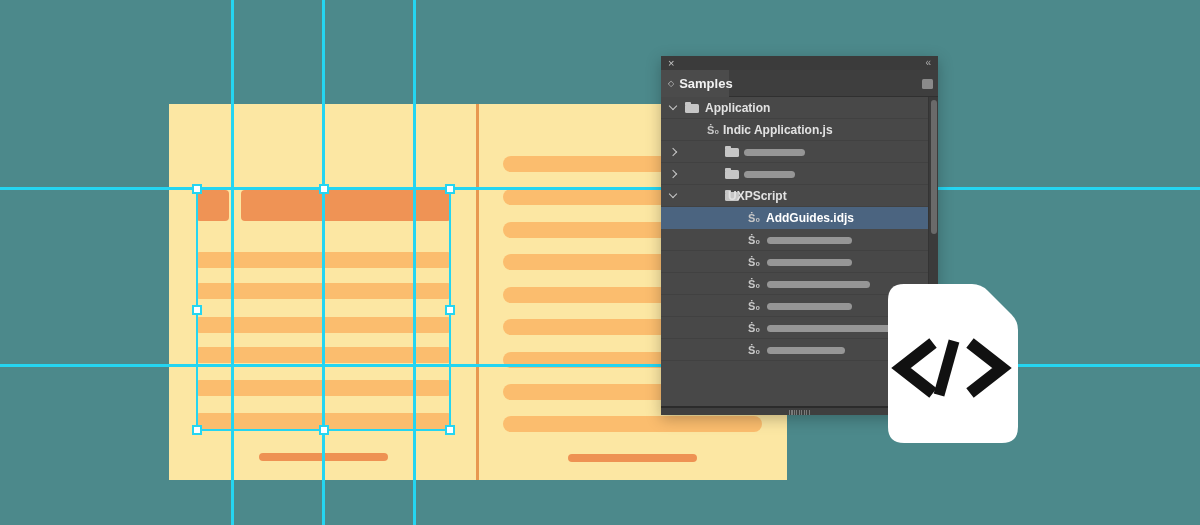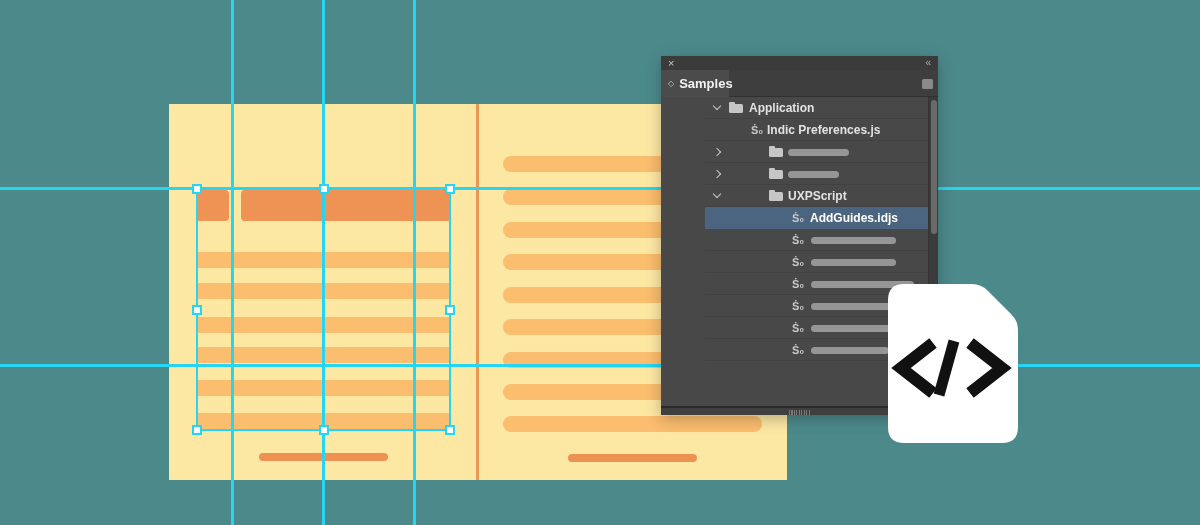--- a/index.html
+++ b/index.html
@@ -24,37 +24,37 @@
   .panel{position:absolute;left:661px;top:56px;width:277px;height:359px;background:#484848;z-index:10;
          box-shadow:0 4px 14px rgba(0,0,0,.25);}
   .topstrip{position:relative;height:14px;background:#3B3B3B;display:flex;align-items:center;justify-content:space-between;padding:0 7px;}
   .topstrip .x{color:#C8C8C8;font-size:11px;line-height:10px;}
   .topstrip .cc{color:#ABABAB;font-size:10px;line-height:10px;}
   .tabrow{position:relative;height:27px;background:#3E3E3E;border-bottom:1px solid #303030;}
   .tab{position:absolute;left:0;top:0;width:68px;height:27px;background:#4B4B4B;display:flex;align-items:center;gap:5px;padding-left:7px;}
   .tab .dia{color:#C0C0C0;font-size:8px;}
   .tab .ttl{color:#F2F2F2;font-size:13px;font-weight:700;}
   .menu-box{position:absolute;right:5px;top:9px;width:11px;height:10px;background:#8A8A8A;border-radius:1.5px;}
-  .body{position:relative;height:309px;background:#484848;overflow:hidden;margin-left:44px;}
+  .body{position:relative;height:309px;background:#484848;overflow:hidden;}
   .rows{position:absolute;left:0;top:0;width:267px;}
   .row{position:relative;height:22px;border-bottom:1px solid #414141;}
   .row.sel{background:#4B6480;border-bottom-color:#4B6480;}
   .chev{position:absolute;width:6px;height:6px;border-right:1.8px solid #C9C9C9;border-bottom:1.8px solid #C9C9C9;}
   .chev.down{left:9px;top:6px;transform:rotate(45deg);}
   .chev.right{left:9px;top:8px;transform:rotate(-45deg);}
   .fold{position:absolute;top:7px;width:14px;height:9px;background:#C6C6C6;border-radius:1.5px;}
   .fold::before{content:"";position:absolute;top:-2px;left:0;width:6px;height:3px;background:#C6C6C6;border-radius:1px 1px 0 0;}
   .sicon{position:absolute;top:3px;color:#C8C8C8;font-size:11px;font-weight:700;line-height:16px;}
   .lbl{position:absolute;top:4px;color:#E2E2E2;font-size:12px;font-weight:600;line-height:14px;white-space:nowrap;}
   .sel .lbl{color:#FFFFFF;}
   .bar{position:absolute;top:8px;height:7px;background:#969696;border-radius:3.5px;}
   
   .fold.l0{left:24px;}  .fold.l1{left:64px;}
   .sicon.l1{left:46px;} .sicon.l2{left:87px;}
-  .lbl.f0{left:44px;}   .lbl.s1{left:62px;}  .lbl.f1{left:83px;}  .lbl.s2{left:105px;text-align:right;}
+  .lbl.f0{left:44px;}   .lbl.s1{left:62px;}  .lbl.f1{left:67px;}  .lbl.s2{left:105px;text-align:right;}
   .bar.b1{left:83px;}   .bar.b2{left:106px;}
   .scrollbar{position:absolute;right:0;top:0;width:10px;height:309px;background:#3B3B3B;border-left:1px solid #343434;}
   .thumb{position:absolute;left:2px;top:3px;width:6px;height:134px;background:#6A6A6A;border-radius:3px;}
   .botstrip{position:relative;height:9px;background:#3F3F3F;border-top:2px solid #2B2B2B;}
   .ribs{position:absolute;left:50%;top:2px;transform:translateX(-50%);width:22px;height:5px;
         background:repeating-linear-gradient(90deg,#7A7A7A 0 1px,transparent 1px 2.5px);}
 
   
   .filebadge{position:absolute;left:888px;top:284px;width:130px;height:159px;z-index:20;}
 </style>
@@ -119,21 +119,21 @@
     </div>
     <div class="body">
       <div class="rows">
         <div class="row">
           <span class="chev down"></span>
           <span class="fold l0"></span>
           <span class="lbl f0">Application</span>
         </div>
         <div class="row">
           <span class="sicon l1">Ṡ₀</span>
-          <span class="lbl s1">Indic Preferences.js</span>
+          <span class="lbl s1">Indic Application.js</span>
         </div>
         <div class="row">
           <span class="chev right"></span>
           <span class="fold l1"></span>
           <span class="bar b1" style="width: 61px;"></span>
         </div>
         <div class="row">
           <span class="chev right"></span>
           <span class="fold l1"></span>
           <span class="bar b1" style="width: 51px;"></span>

